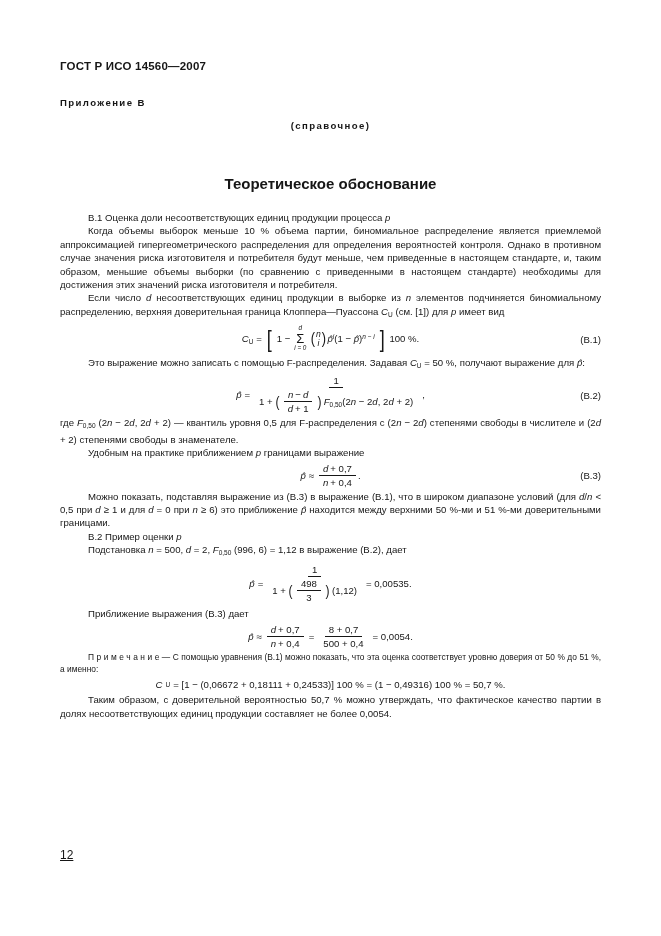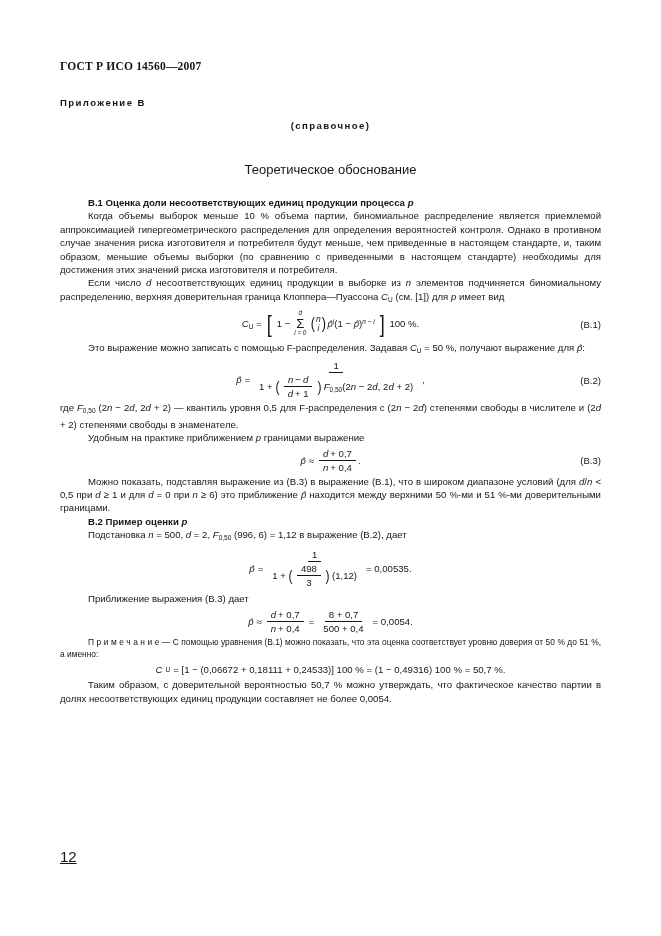--- a/index.html
+++ b/index.html
@@ -2,28 +2,28 @@
 <html><head>
 <meta charset="utf-8">
 <style>
   html,body { margin:0; padding:0; background:#ffffff; }
   .page {
     position:relative; width:661px; height:936px; background:#ffffff;
     font-family:"Liberation Sans", sans-serif; color:#161616; overflow:hidden;
   }
   .content { position:absolute; left:60px; top:0; width:541px; }
 
-  .doc-header { margin-top:60px; font-size:11.5px; font-weight:bold; letter-spacing:0.2px;font-family:Liberation Serif, serif; }
+  .doc-header { margin-top:60px; font-size:11.5px; font-weight:bold; letter-spacing:0.2px; }
 
   .apx-label { margin-top:25px; font-size:9.6px; font-weight:bold; letter-spacing:1.4px; }
   .apx-type  { margin-top:12px;  text-align:center; font-size:9.6px; font-weight:bold; letter-spacing:1.4px; }
 
-  .main-title { margin-top:31px; text-align:center; font-size:13px; font-weight:normal; }
-
-  .sec-heading { margin-top:19px; font-size:9.6px; font-weight:bold; text-indent:28px; line-height:13.4px; }
+  .main-title { margin-top:44px; text-align:center; font-size:15px; font-weight:bold; }
+
+  .sec-heading { margin-top:19px; font-size:9.6px; font-weight:normal; text-indent:28px; line-height:13.4px; }
 
   .para { font-size:9.6px; line-height:13.4px; text-align:justify; text-indent:28px; margin:0; }
   .para.noindent { text-indent:0; }
   .para.single { text-align:left; }
   .note { font-size:8.4px; line-height:12.4px; }
 
   .i { font-style:italic; }
   .sub { font-size:0.68em; vertical-align:-0.3em; }
   .sup { font-size:0.68em; vertical-align:0.5em; }
 
@@ -39,21 +39,21 @@
 
   .sum { display:inline-flex; flex-direction:column; align-items:center; line-height:1; margin:0 1px; }
   .sum .lim { font-size:6.3px; font-style:italic; line-height:1.1; }
   .sum .sym { font-size:13px; line-height:1; }
 
   .stack { display:inline-flex; flex-direction:column; align-items:center; line-height:1.05; font-size:8.6px; }
   .bp  { font-size:17px; font-weight:300; transform:scaleX(0.75); line-height:1; }
   .bp2 { font-size:15px; font-weight:300; transform:scaleX(0.8); line-height:1; }
   .bigbr { font-size:24px; font-weight:300; transform:scaleX(0.75); line-height:1; margin:0 1px; }
 
-  .page-number { position:absolute; left:60px; top:848px; font-size:15px;text-decoration:underline; } .mt3{margin-top:3px;} .mt4{margin-top:4px;}
+  .page-number { position:absolute; left:60px; top:848px; font-size:12px;text-decoration:underline; } .mt3{margin-top:3px;} .mt4{margin-top:4px;}
   .mb2{margin-bottom:2px;} .fr-pad{padding:4px 0;}
 </style>
 </head>
 <body>
 
 <div class="page">
   <div class="content">
 
     <div class="doc-header">ГОСТ Р ИСО 14560—2007</div>
 

